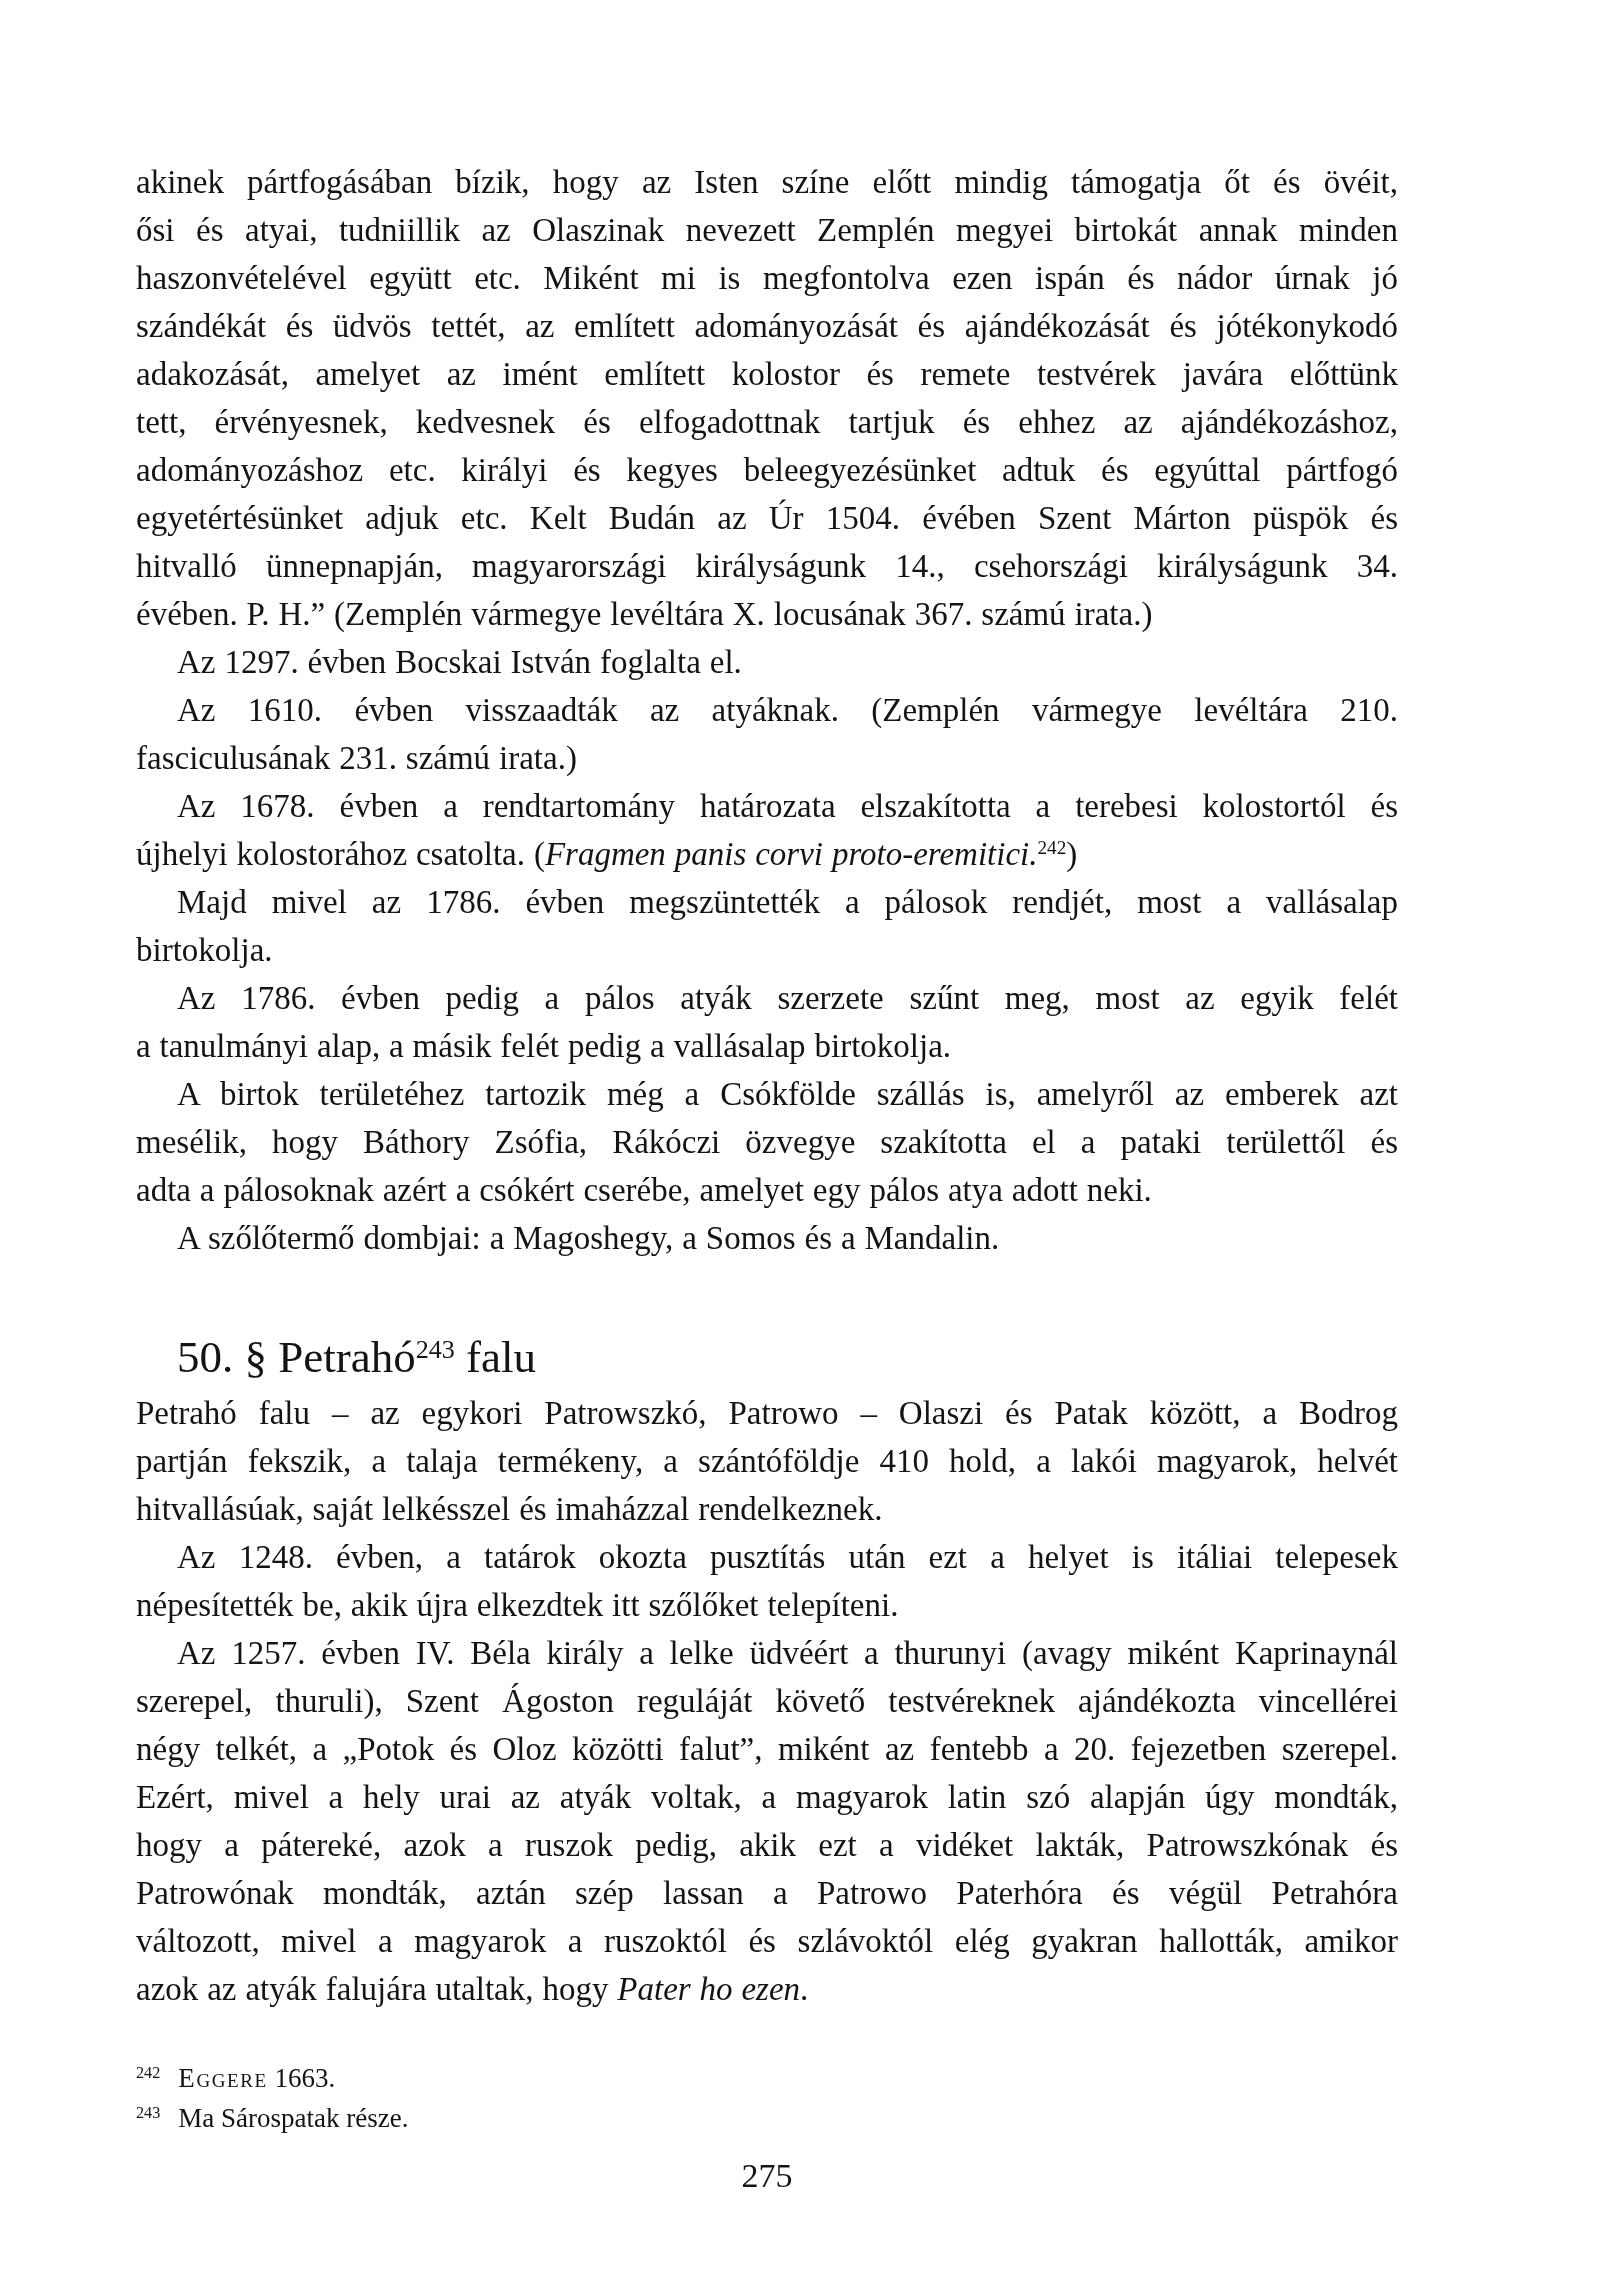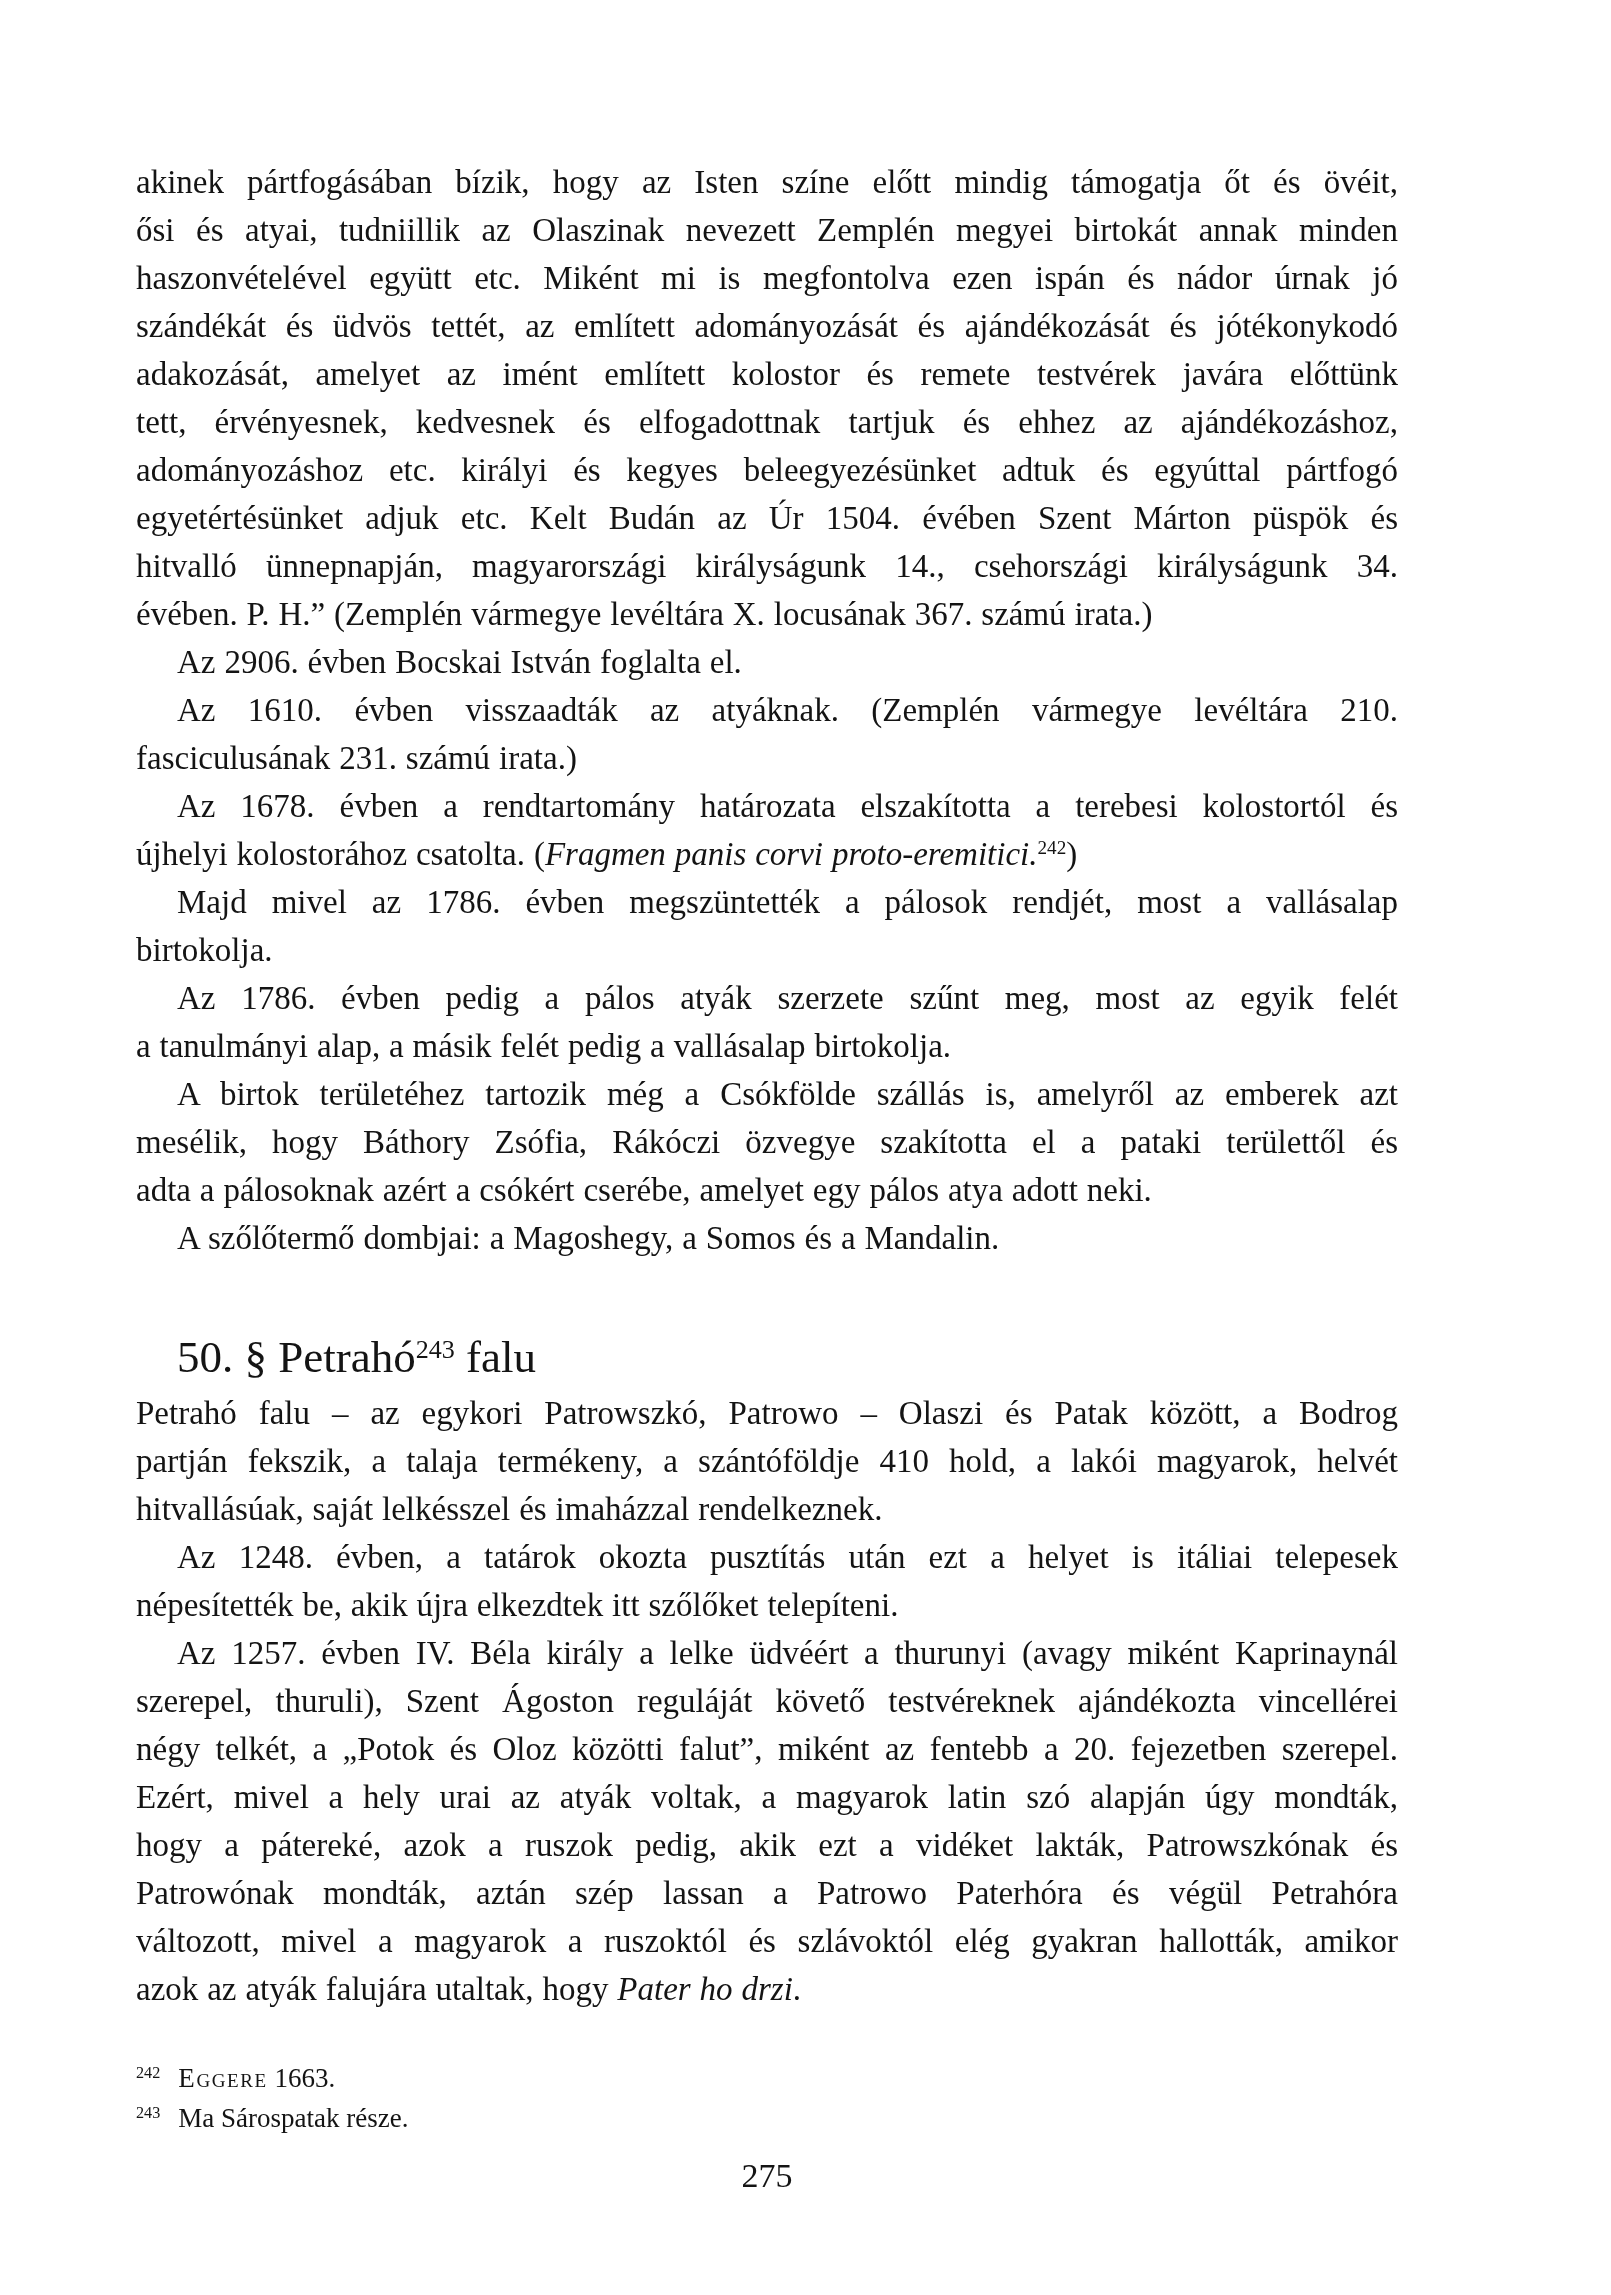--- a/index.html
+++ b/index.html
@@ -93,21 +93,21 @@
         <div class="body-line">akinek pártfogásában bízik, hogy az Isten színe előtt mindig támogatja őt és övéit,</div>
         <div class="body-line">ősi és atyai, tudniillik az Olaszinak nevezett Zemplén megyei birtokát annak minden</div>
         <div class="body-line">haszonvételével együtt etc. Miként mi is megfontolva ezen ispán és nádor úrnak jó</div>
         <div class="body-line">szándékát és üdvös tettét, az említett adományozását és ajándékozását és jótékonykodó</div>
         <div class="body-line">adakozását, amelyet az imént említett kolostor és remete testvérek javára előttünk</div>
         <div class="body-line">tett, érvényesnek, kedvesnek és elfogadottnak tartjuk és ehhez az ajándékozáshoz,</div>
         <div class="body-line">adományozáshoz etc. királyi és kegyes beleegyezésünket adtuk és egyúttal pártfogó</div>
         <div class="body-line">egyetértésünket adjuk etc. Kelt Budán az Úr 1504. évében Szent Márton püspök és</div>
         <div class="body-line">hitvalló ünnepnapján, magyarországi királyságunk 14., csehországi királyságunk 34.</div>
         <div class="body-line last">évében. P. H.” (Zemplén vármegye levéltára X. locusának 367. számú irata.)</div>
-        <div class="body-line last indent">Az 2906. évben Bocskai István foglalta el.</div>
+        <div class="body-line last indent">Az 1297. évben Bocskai István foglalta el.</div>
         <div class="body-line indent">Az 1610. évben visszaadták az atyáknak. (Zemplén vármegye levéltára 210.</div>
         <div class="body-line last">fasciculusának 231. számú irata.)</div>
         <div class="body-line indent">Az 1678. évben a rendtartomány határozata elszakította a terebesi kolostortól és</div>
         <div class="body-line last">újhelyi kolostorához csatolta. (<span class="italic">Fragmen panis corvi proto-eremitici.</span><span class="sup">242</span>)</div>
         <div class="body-line indent">Majd mivel az 1786. évben megszüntették a pálosok rendjét, most a vallásalap</div>
         <div class="body-line last">birtokolja.</div>
         <div class="body-line indent">Az 1786. évben pedig a pálos atyák szerzete szűnt meg, most az egyik felét</div>
         <div class="body-line last">a tanulmányi alap, a másik felét pedig a vallásalap birtokolja.</div>
         <div class="body-line indent">A birtok területéhez tartozik még a Csókfölde szállás is, amelyről az emberek azt</div>
         <div class="body-line">mesélik, hogy Báthory Zsófia, Rákóczi özvegye szakította el a pataki területtől és</div>
@@ -119,21 +119,21 @@
         <div class="body-line last">hitvallásúak, saját lelkésszel és imaházzal rendelkeznek.</div>
         <div class="body-line indent">Az 1248. évben, a tatárok okozta pusztítás után ezt a helyet is itáliai telepesek</div>
         <div class="body-line last">népesítették be, akik újra elkezdtek itt szőlőket telepíteni.</div>
         <div class="body-line indent">Az 1257. évben IV. Béla király a lelke üdvéért a thurunyi (avagy miként Kaprinaynál</div>
         <div class="body-line">szerepel, thuruli), Szent Ágoston reguláját követő testvéreknek ajándékozta vincellérei</div>
         <div class="body-line">négy telkét, a „Potok és Oloz közötti falut”, miként az fentebb a 20. fejezetben szerepel.</div>
         <div class="body-line">Ezért, mivel a hely urai az atyák voltak, a magyarok latin szó alapján úgy mondták,</div>
         <div class="body-line">hogy a pátereké, azok a ruszok pedig, akik ezt a vidéket lakták, Patrowszkónak és</div>
         <div class="body-line">Patrowónak mondták, aztán szép lassan a Patrowo Paterhóra és végül Petrahóra</div>
         <div class="body-line">változott, mivel a magyarok a ruszoktól és szlávoktól elég gyakran hallották, amikor</div>
-        <div class="body-line last">azok az atyák falujára utaltak, hogy <span class="italic">Pater ho drzi</span>.</div>
+        <div class="body-line last">azok az atyák falujára utaltak, hogy <span class="italic">Pater ho ezen</span>.</div>
       </div>
     <div class="footnotes" id="footnotes">
         <div class="footnote"><span class="fn-marker">242</span><span class="smallcaps">Eggere</span> 1663.</div>
         <div class="footnote"><span class="fn-marker">243</span>Ma Sárospatak része.</div>
       </div>
     <div class="page-number">275</div>
   </div>
 </div>
 
 

